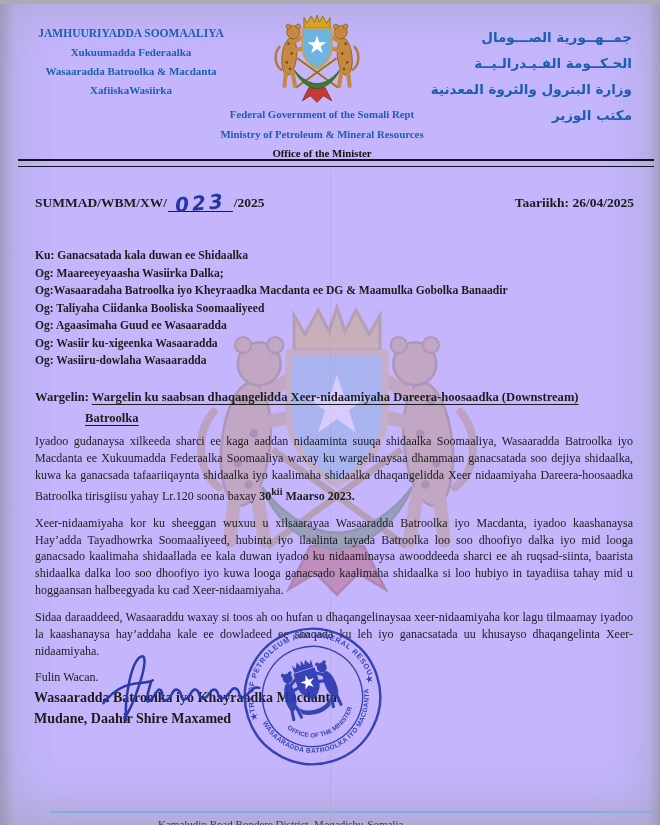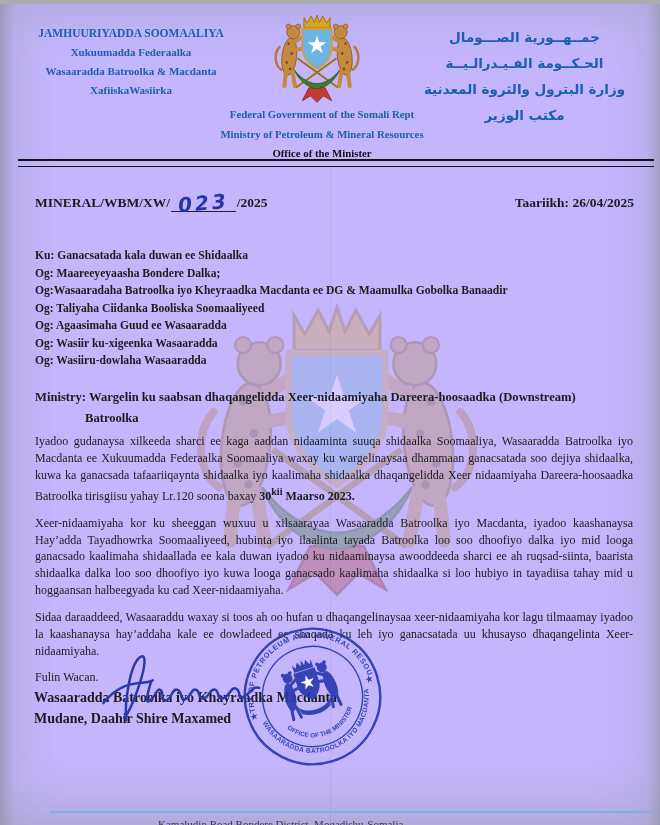--- a/index.html
+++ b/index.html
@@ -11,35 +11,35 @@
   }
   .fold-line{position:absolute;left:330px;top:165px;bottom:0;width:1px;background:rgba(120,130,145,.14);}
   .edge-shade-l{position:absolute;left:0;top:0;bottom:0;width:14px;background:linear-gradient(to right,rgba(120,126,133,.35),rgba(120,126,133,0));}
   .edge-shade-r{position:absolute;right:0;top:0;bottom:0;width:12px;background:linear-gradient(to left,rgba(120,126,133,.3),rgba(120,126,133,0));}
 
   
   .hdr-left{position:absolute;left:26px;top:20px;width:210px;text-align:center;color:#1b5fae;font-weight:bold;font-size:11px;line-height:19px;}
   .hdr-left .l1{font-size:11.5px;}
   .hdr-center{position:absolute;left:152px;top:101px;width:340px;text-align:center;font-weight:bold;font-size:10.8px;line-height:19.5px;color:#1b5fae;}
   .hdr-center .black{color:#111;}
-  .hdr-arabic{position:absolute;right:28px;top:20px;width:215px;text-align:center;direction:rtl;color:#1b5fae;font-size:13.5px;line-height:26px;font-family:"DejaVu Sans",sans-serif;font-weight:bold;}
+  .hdr-arabic{position:absolute;right:28px;top:20px;width:215px;text-align:right;direction:rtl;color:#1b5fae;font-size:13.5px;line-height:26px;font-family:"DejaVu Sans",sans-serif;font-weight:bold;}
   .emblem{position:absolute;left:268px;top:7px;width:98px;height:93px;}
   .rule{position:absolute;left:18px;right:6px;top:155px;height:5px;border-top:2.5px solid #151515;border-bottom:1.4px solid #151515;}
 
   
   .ref-row{position:absolute;left:35px;right:26px;top:191px;display:flex;justify-content:space-between;font-weight:bold;font-size:13.5px;}
   .hand-line{display:inline-block;border-bottom:1.6px solid #222;padding:0 7px;margin:0 1px;}
   .handwritten{display:inline-block;color:#2535a8;font-size:20px;font-style:italic;letter-spacing:3px;font-family:"DejaVu Sans",sans-serif;transform:rotate(-5deg);position:relative;top:3px;line-height:10px;}
 
   
   .recipients{position:absolute;left:35px;top:243px;font-weight:bold;font-size:11.6px;line-height:17.5px;list-style:none;margin:0;padding:0;z-index:2;}
 
   
   .subject{position:absolute;left:35px;top:383px;width:600px;font-weight:bold;font-size:12.6px;line-height:21px;z-index:2;}
-  .u{ text-decoration-thickness:1.4px;text-underline-offset:3px;}
+  .u{ text-decoration:underline;text-decoration-thickness:1.4px;text-underline-offset:3px;}
   .subject .line2{margin-left:50px;}
   .letter-body{position:absolute;left:35px;right:27px;top:429px;z-index:2;}
   .letter-body p{margin:0 0 10px;text-align:justify;font-size:12px;line-height:16.9px;}
   .valediction{margin-top:9px;font-size:12px;}
 
   
   .close-block{position:absolute;left:34px;top:684px;font-weight:bold;font-size:14px;line-height:20.5px;z-index:2;}
   .signature{position:absolute;left:92px;top:643px;width:190px;height:78px;z-index:3;}
   .stamp{position:absolute;left:242px;top:622px;width:141px;height:141px;z-index:4;opacity:.92;}
 
@@ -111,36 +111,36 @@
   <div class="hdr-arabic">
     <div>جمــهــورية الصـــومال</div>
     <div>الحـكــومة الفـيـدرالـيــة</div>
     <div>وزارة البترول والثروة المعدنية</div>
     <div>مكتب الوزير</div>
   </div>
 
   <div class="rule"></div>
 
   <div class="ref-row">
-    <span><span>MINERAL/WBM/XW/</span><span class="hand-line"><span class="handwritten">023</span></span><span>/2025</span></span>
+    <span><span>SUMMAD/WBM/XW/</span><span class="hand-line"><span class="handwritten">023</span></span><span>/2025</span></span>
     <span>Taariikh: 26/04/2025</span>
   </div>
 
   <ul class="recipients">
     <li>Ku: Ganacsatada kala duwan ee  Shidaalka</li>
-    <li>Og: Maareeyeyaasha Bondere Dalka;</li>
+    <li>Og: Maareeyeyaasha Wasiirka Dalka;</li>
     <li>Og:Wasaaradaha Batroolka iyo Kheyraadka Macdanta ee DG &amp; Maamulka Gobolka Banaadir</li>
     <li>Og: Taliyaha Ciidanka Booliska Soomaaliyeed</li>
     <li>Og: Agaasimaha Guud ee Wasaaradda</li>
     <li>Og: Wasiir ku-xigeenka Wasaaradda</li>
     <li>Og: Wasiiru-dowlaha Wasaaradda</li>
   </ul>
 
   <div class="subject">
-    <span>Ministry:</span>
+    <span>Wargelin:</span>
     <span class="u">Wargelin ku saabsan dhaqangelidda Xeer-nidaamiyaha Dareera-hoosaadka (Downstream)</span><br>
     <span class="line2 u">Batroolka</span>
   </div>
 
   <div class="letter-body">
     <p><span>Iyadoo gudanaysa xilkeeda sharci ee kaga aaddan nidaaminta suuqa shidaalka Soomaaliya, Wasaaradda Batroolka iyo Macdanta ee Xukuumadda Federaalka Soomaaliya waxay ku wargelinaysaa dhammaan ganacsatada soo dejiya shidaalka, kuwa ka ganacsada tafaariiqaynta shidaalka iyo kaalimaha shidaalka dhaqangelidda Xeer nidaamiyaha Dareera-hoosaadka Batroolka tirisgiisu yahay Lr.120 soona baxay </span><b><span>30</span><sup>kii</sup><span> Maarso 2023.</span></b></p>
     <p>Xeer-nidaamiyaha kor ku sheeggan wuxuu u xilsaarayaa Wasaaradda Batroolka iyo Macdanta, iyadoo kaashanaysa Hay’adda Tayadhowrka Soomaaliyeed, hubinta iyo ilaalinta tayada Batroolka loo soo dhoofiyo dalka iyo mid looga ganacsado kaalimaha shidaallada ee kala duwan iyadoo ku nidaaminaysa awooddeeda sharci ee ah ruqsad-siinta,  baarista shidaalka dalka loo soo dhoofiyo iyo kuwa looga ganacsado kaalimaha shidaalka si loo hubiyo in tayadiisa tahay mid u hoggaansan halbeegyada ku cad Xeer-nidaamiyaha.</p>
     <p>Sidaa daraaddeed, Wasaaraddu waxay si toos ah oo hufan u dhaqangelinaysaa xeer-nidaamiyaha kor lagu tilmaamay iyadoo la kaashanaysa hay’addaha kale ee dowladeed ee shaqada ku leh iyo ganacsatada uu khusayso dhaqangelinta Xeer-nidaamiyaha.</p>
     <div class="valediction">Fulin Wacan.</div>
   </div>

